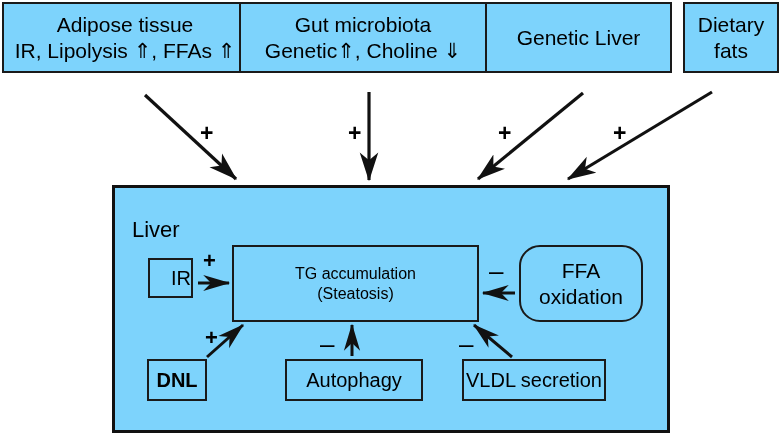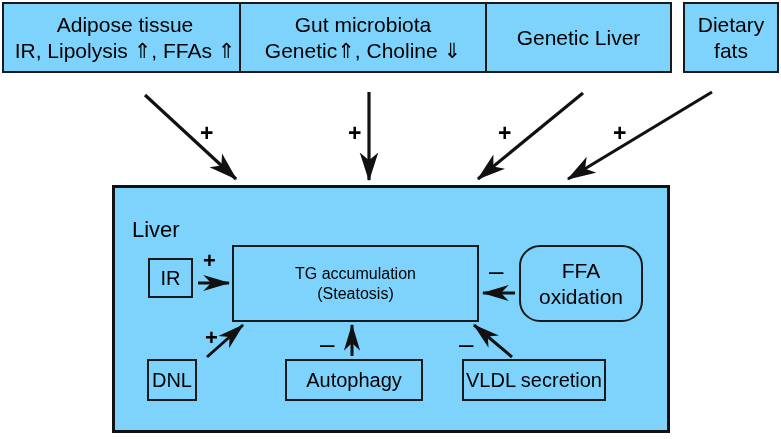--- a/index.html
+++ b/index.html
@@ -37,24 +37,24 @@
     left:112px; top:185px; width:558px; height:248px;
     border:3px solid #111111;
     display:block;
   }
   #liver-label{
     position:absolute;left:132px;top:198px;
     font-size:22px;line-height:1;margin-top:21px;
   }
 
   
-  #node-ir{       left:148px; top:258px; width:45px;  height:40px; font-size:20px;}
+  #node-ir{       left:148px; top:258px; width:45px;  height:40px; font-size:20px;align-items:flex-end;}
   #node-tg{       left:232px; top:245px; width:247px; height:77px; font-size:16px;}
   #node-ffa{      left:519px; top:245px; width:124px; height:77px; font-size:21px;border-radius:21px;}
-  #node-dnl{      left:147px; top:359px; width:50px;  height:42px; font-size:20px;}
+  #node-dnl{      left:147px; top:359px; width:60px;  height:42px; font-size:20px;font-weight:bold;}
   #node-autophagy{left:285px; top:359px; width:138px; height:42px; font-size:20px;align-items:center;}
   #node-vldl{     left:462px; top:359px; width:144px; height:42px; font-size:20px;}
 
   
   #wires{position:absolute;left:0;top:0;width:781px;height:439px;pointer-events:none;}
 
   
   .sign{
     position:absolute;
     font-size:23px;

